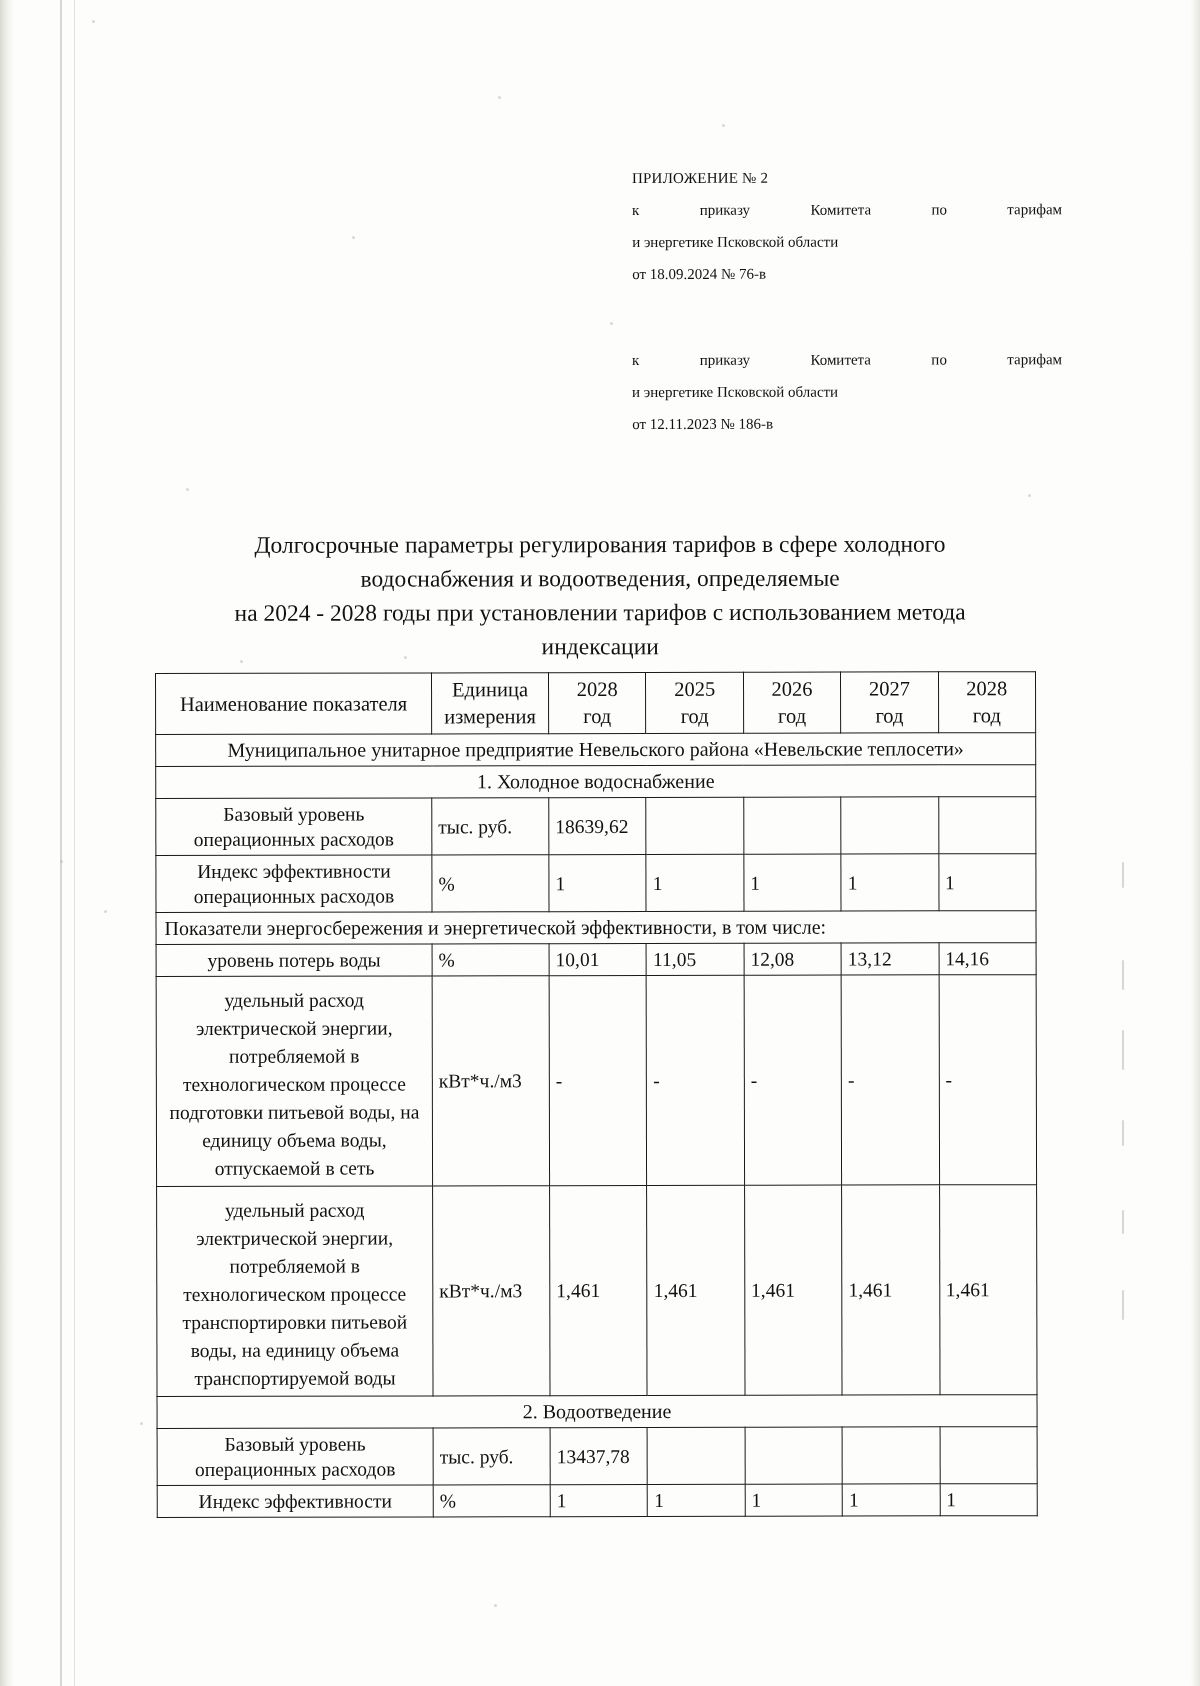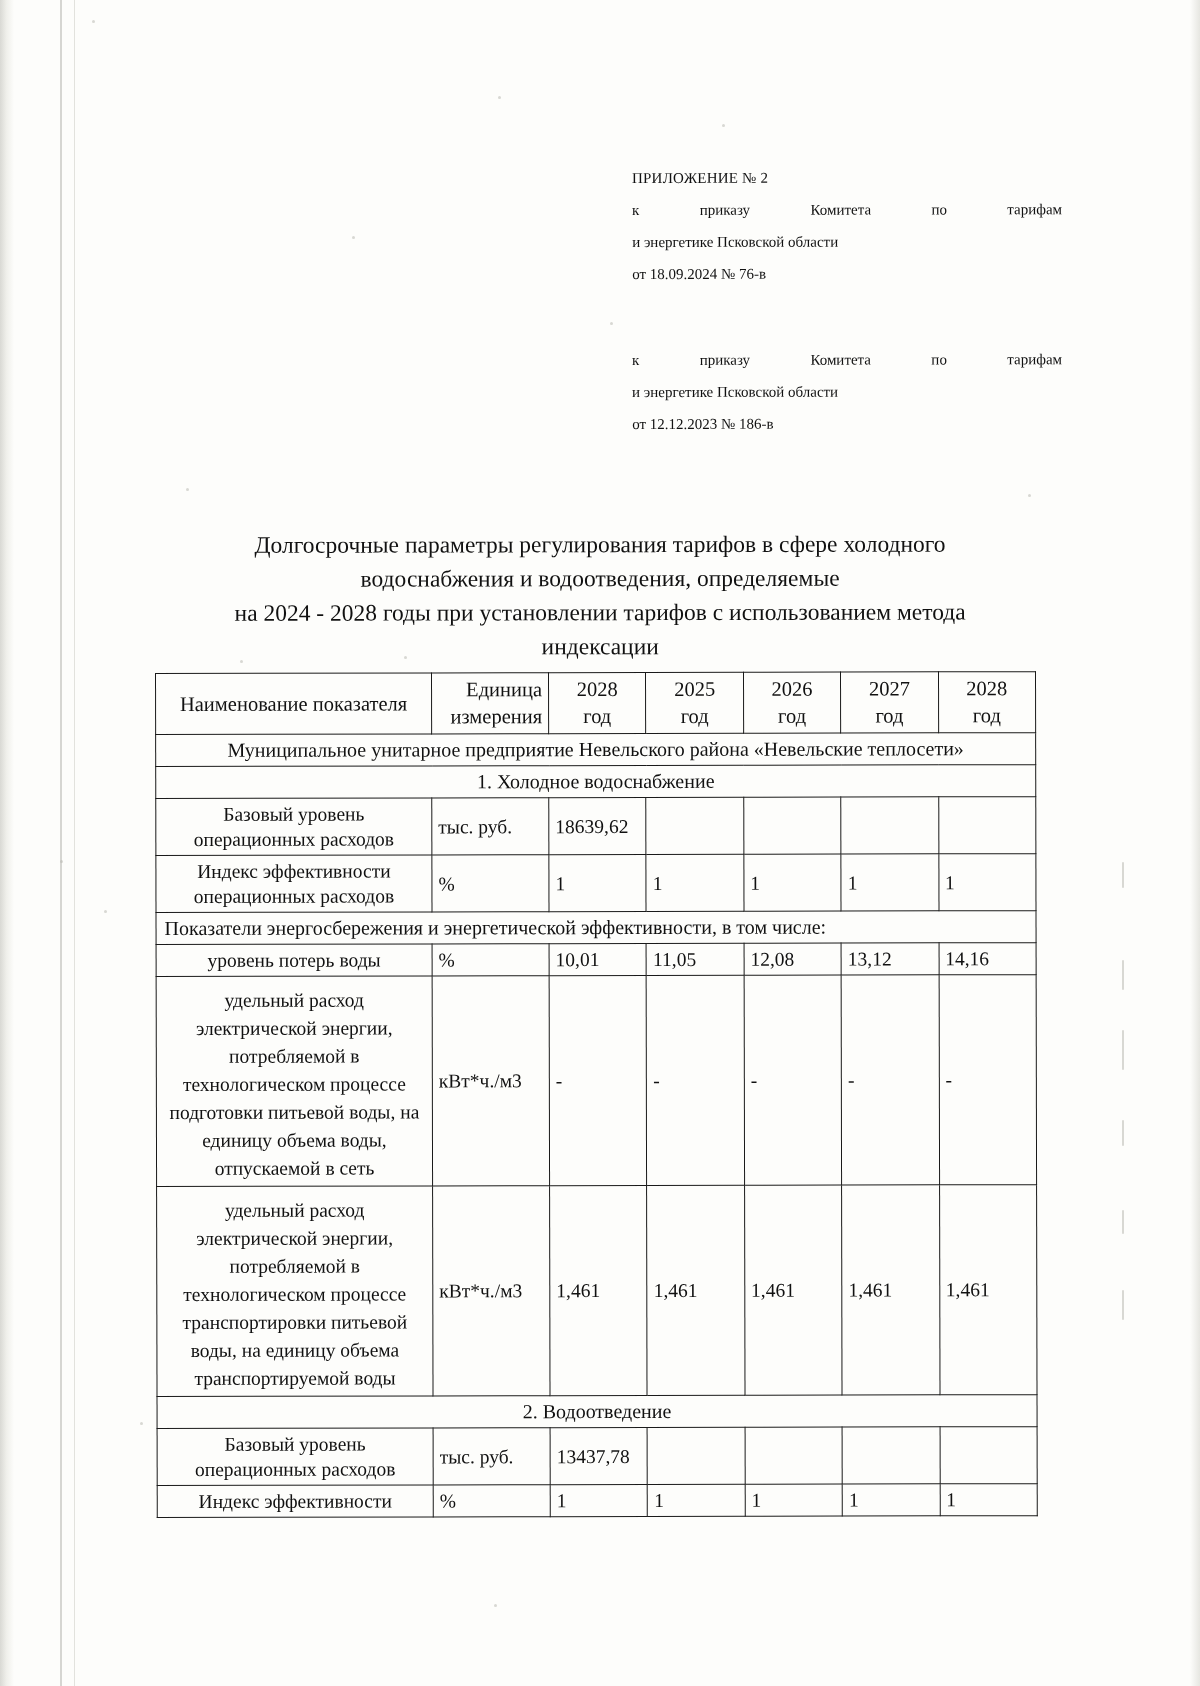--- a/index.html
+++ b/index.html
@@ -109,21 +109,21 @@
     border: 1.6px solid #1a1a1a;
     padding: 3px 6px;
     vertical-align: middle;
     font-weight: normal;
   }
   col.c-name  { width: 276px; }
   col.c-unit  { width: 117px; }
   col.c-yr    { width: 97.4px; }
 
   .th-name  { text-align: center; font-size: 20.5px; }
-  .th-unit  { text-align: right; font-size: 20.5px; line-height: 27px; }
+  .th-unit  { text-align: center; font-size: 20.5px; line-height: 27px; }
   .th-year  { text-align: center; font-size: 20.5px; line-height: 27px; }
 
   .row-full {
     text-align: center;
     font-size: 20px;
     padding-top: 2px;
     padding-bottom: 2px;
   }
   .cell-name {
     text-align: center;
@@ -174,21 +174,21 @@
   <div class="hdr-block" id="hdr1">
     <div class="ttl">ПРИЛОЖЕНИЕ № 2</div>
     <div class="hdr-just">к приказу Комитета по тарифам</div>
     <div>и энергетике Псковской области</div>
     <div>от 18.09.2024 № 76-в</div>
   </div>
 
   <div class="hdr-block" id="hdr2">
     <div class="hdr-just">к приказу Комитета по тарифам</div>
     <div>и энергетике Псковской области</div>
-    <div>от 12.12.2023 № 186-в</div>
+    <div>от 12.11.2023 № 186-в</div>
   </div>
 
   <div class="doc-title">
     <div>Долгосрочные параметры регулирования тарифов в сфере холодного</div>
     <div>водоснабжения и водоотведения, определяемые</div>
     <div>на 2024 - 2028 годы при установлении тарифов с использованием метода</div>
     <div>индексации</div>
   </div>
 
   <div class="tbl-wrap">

